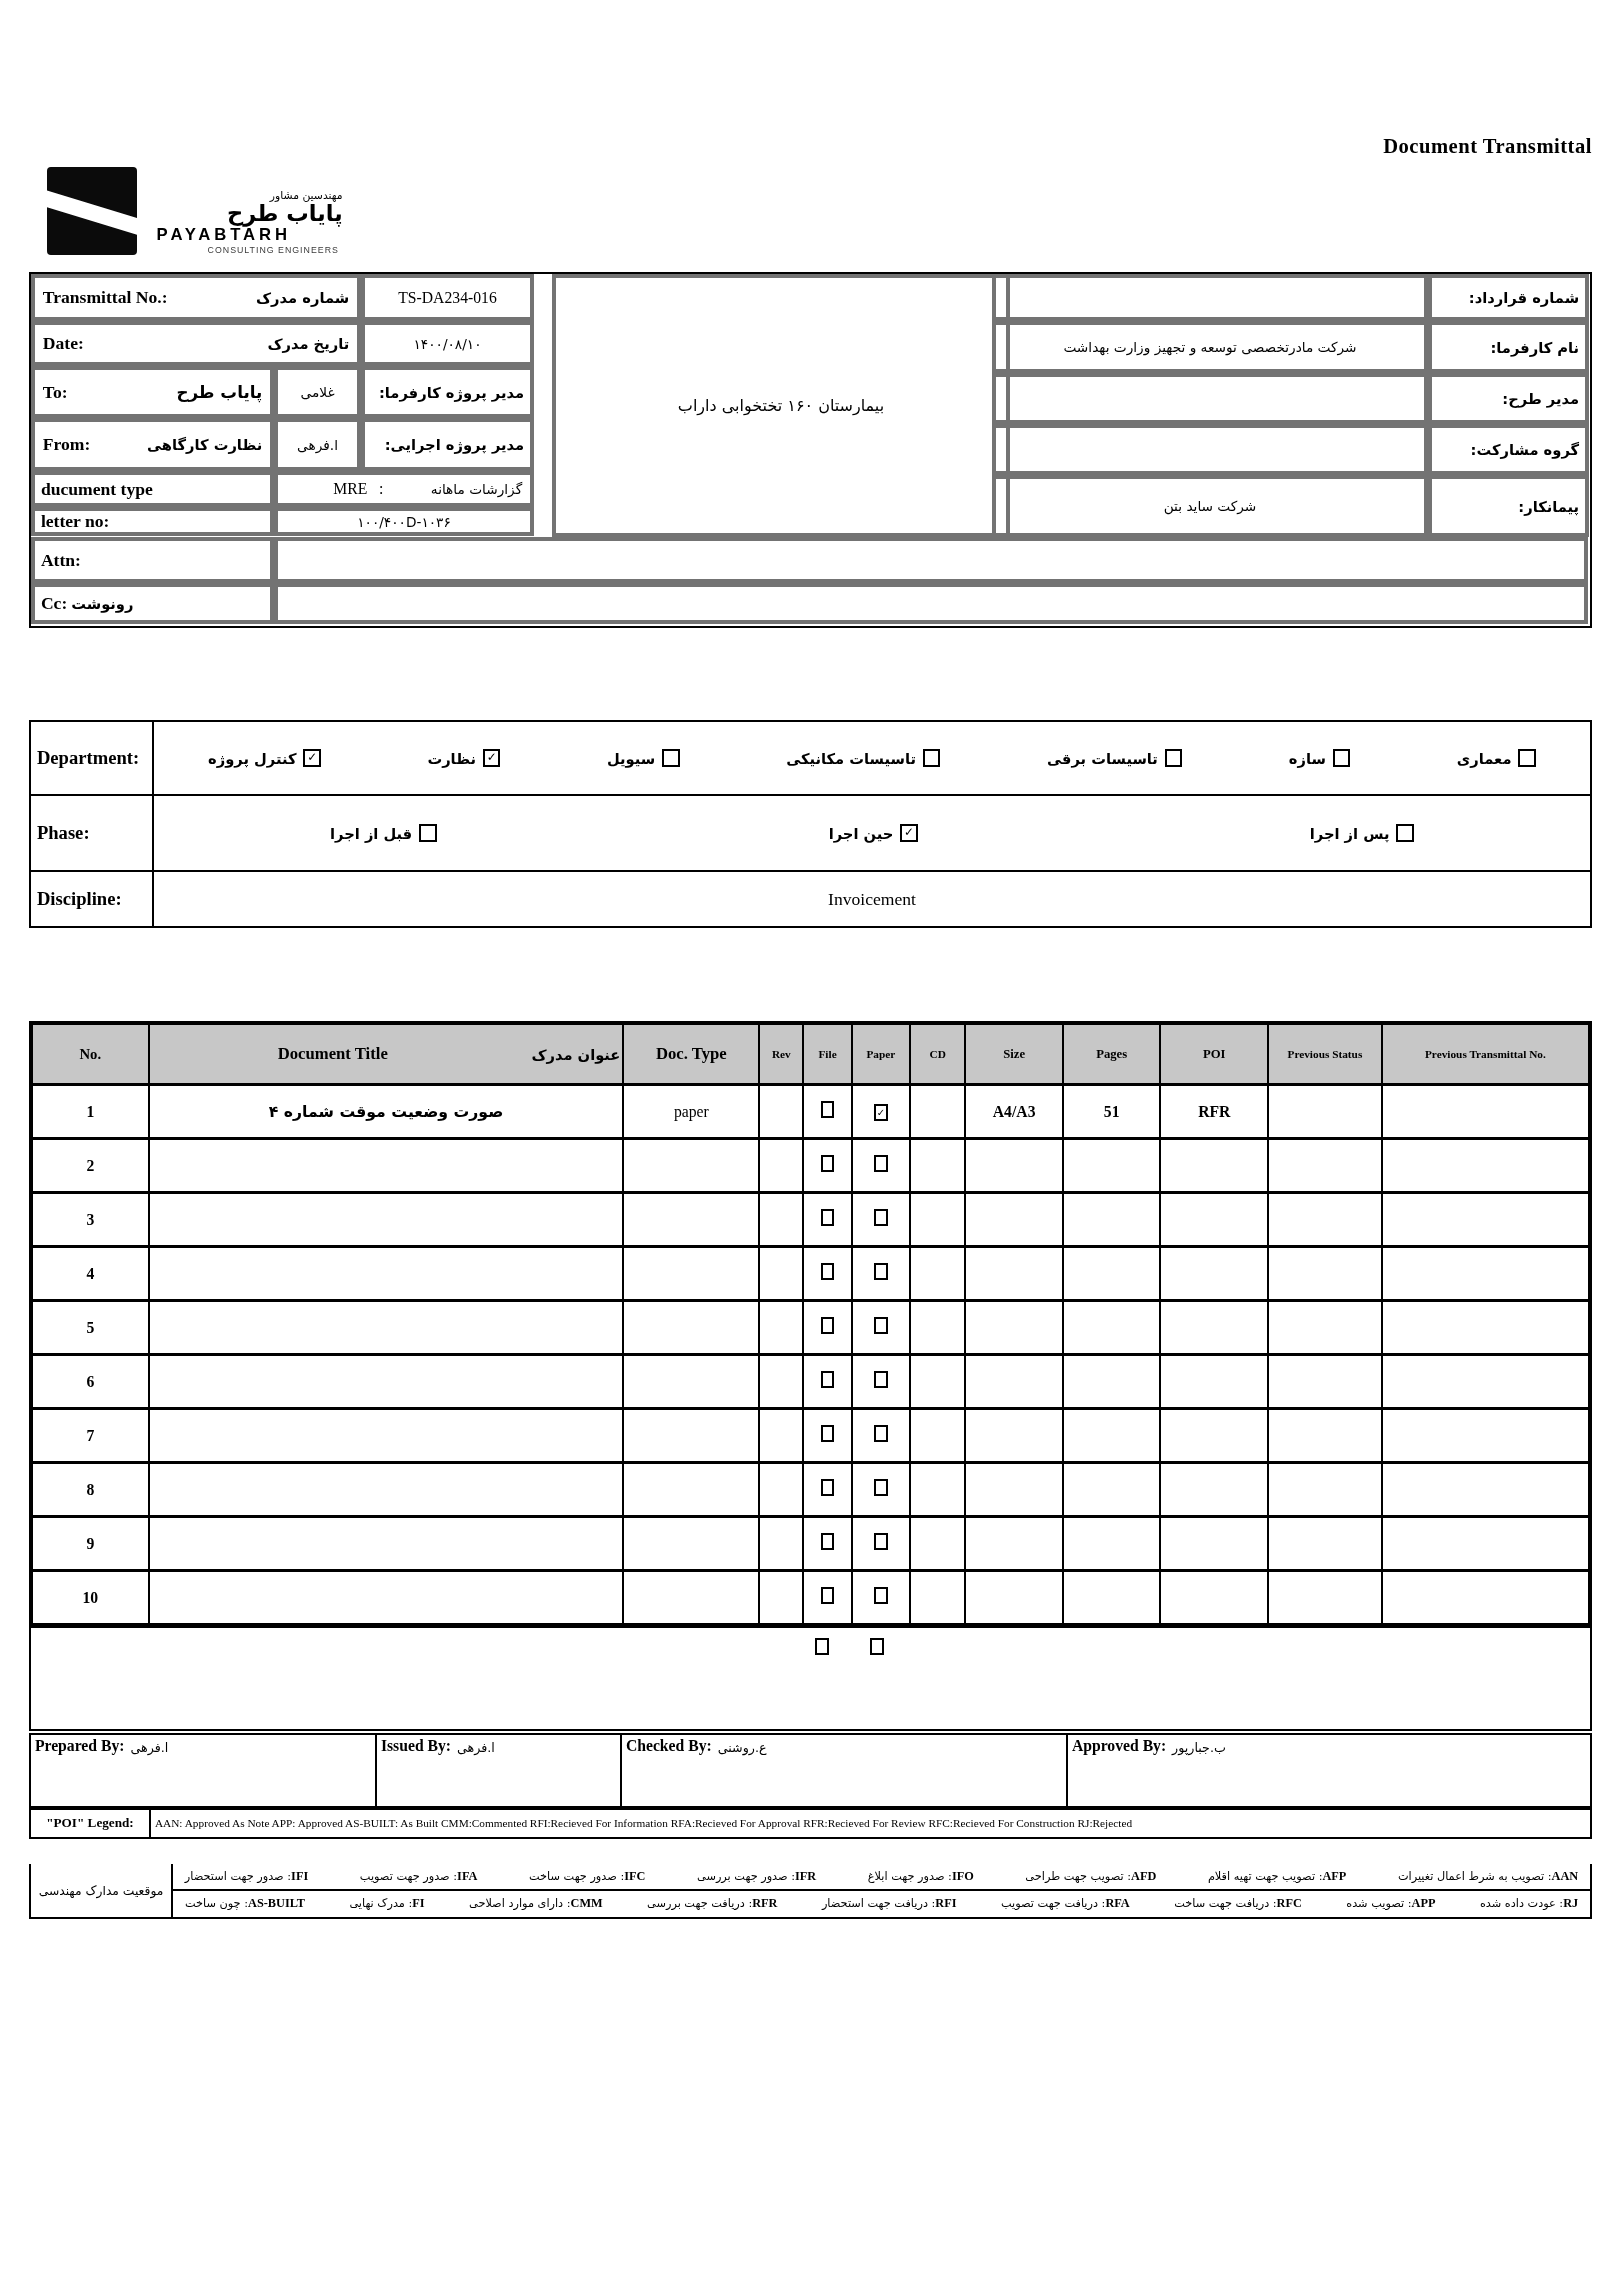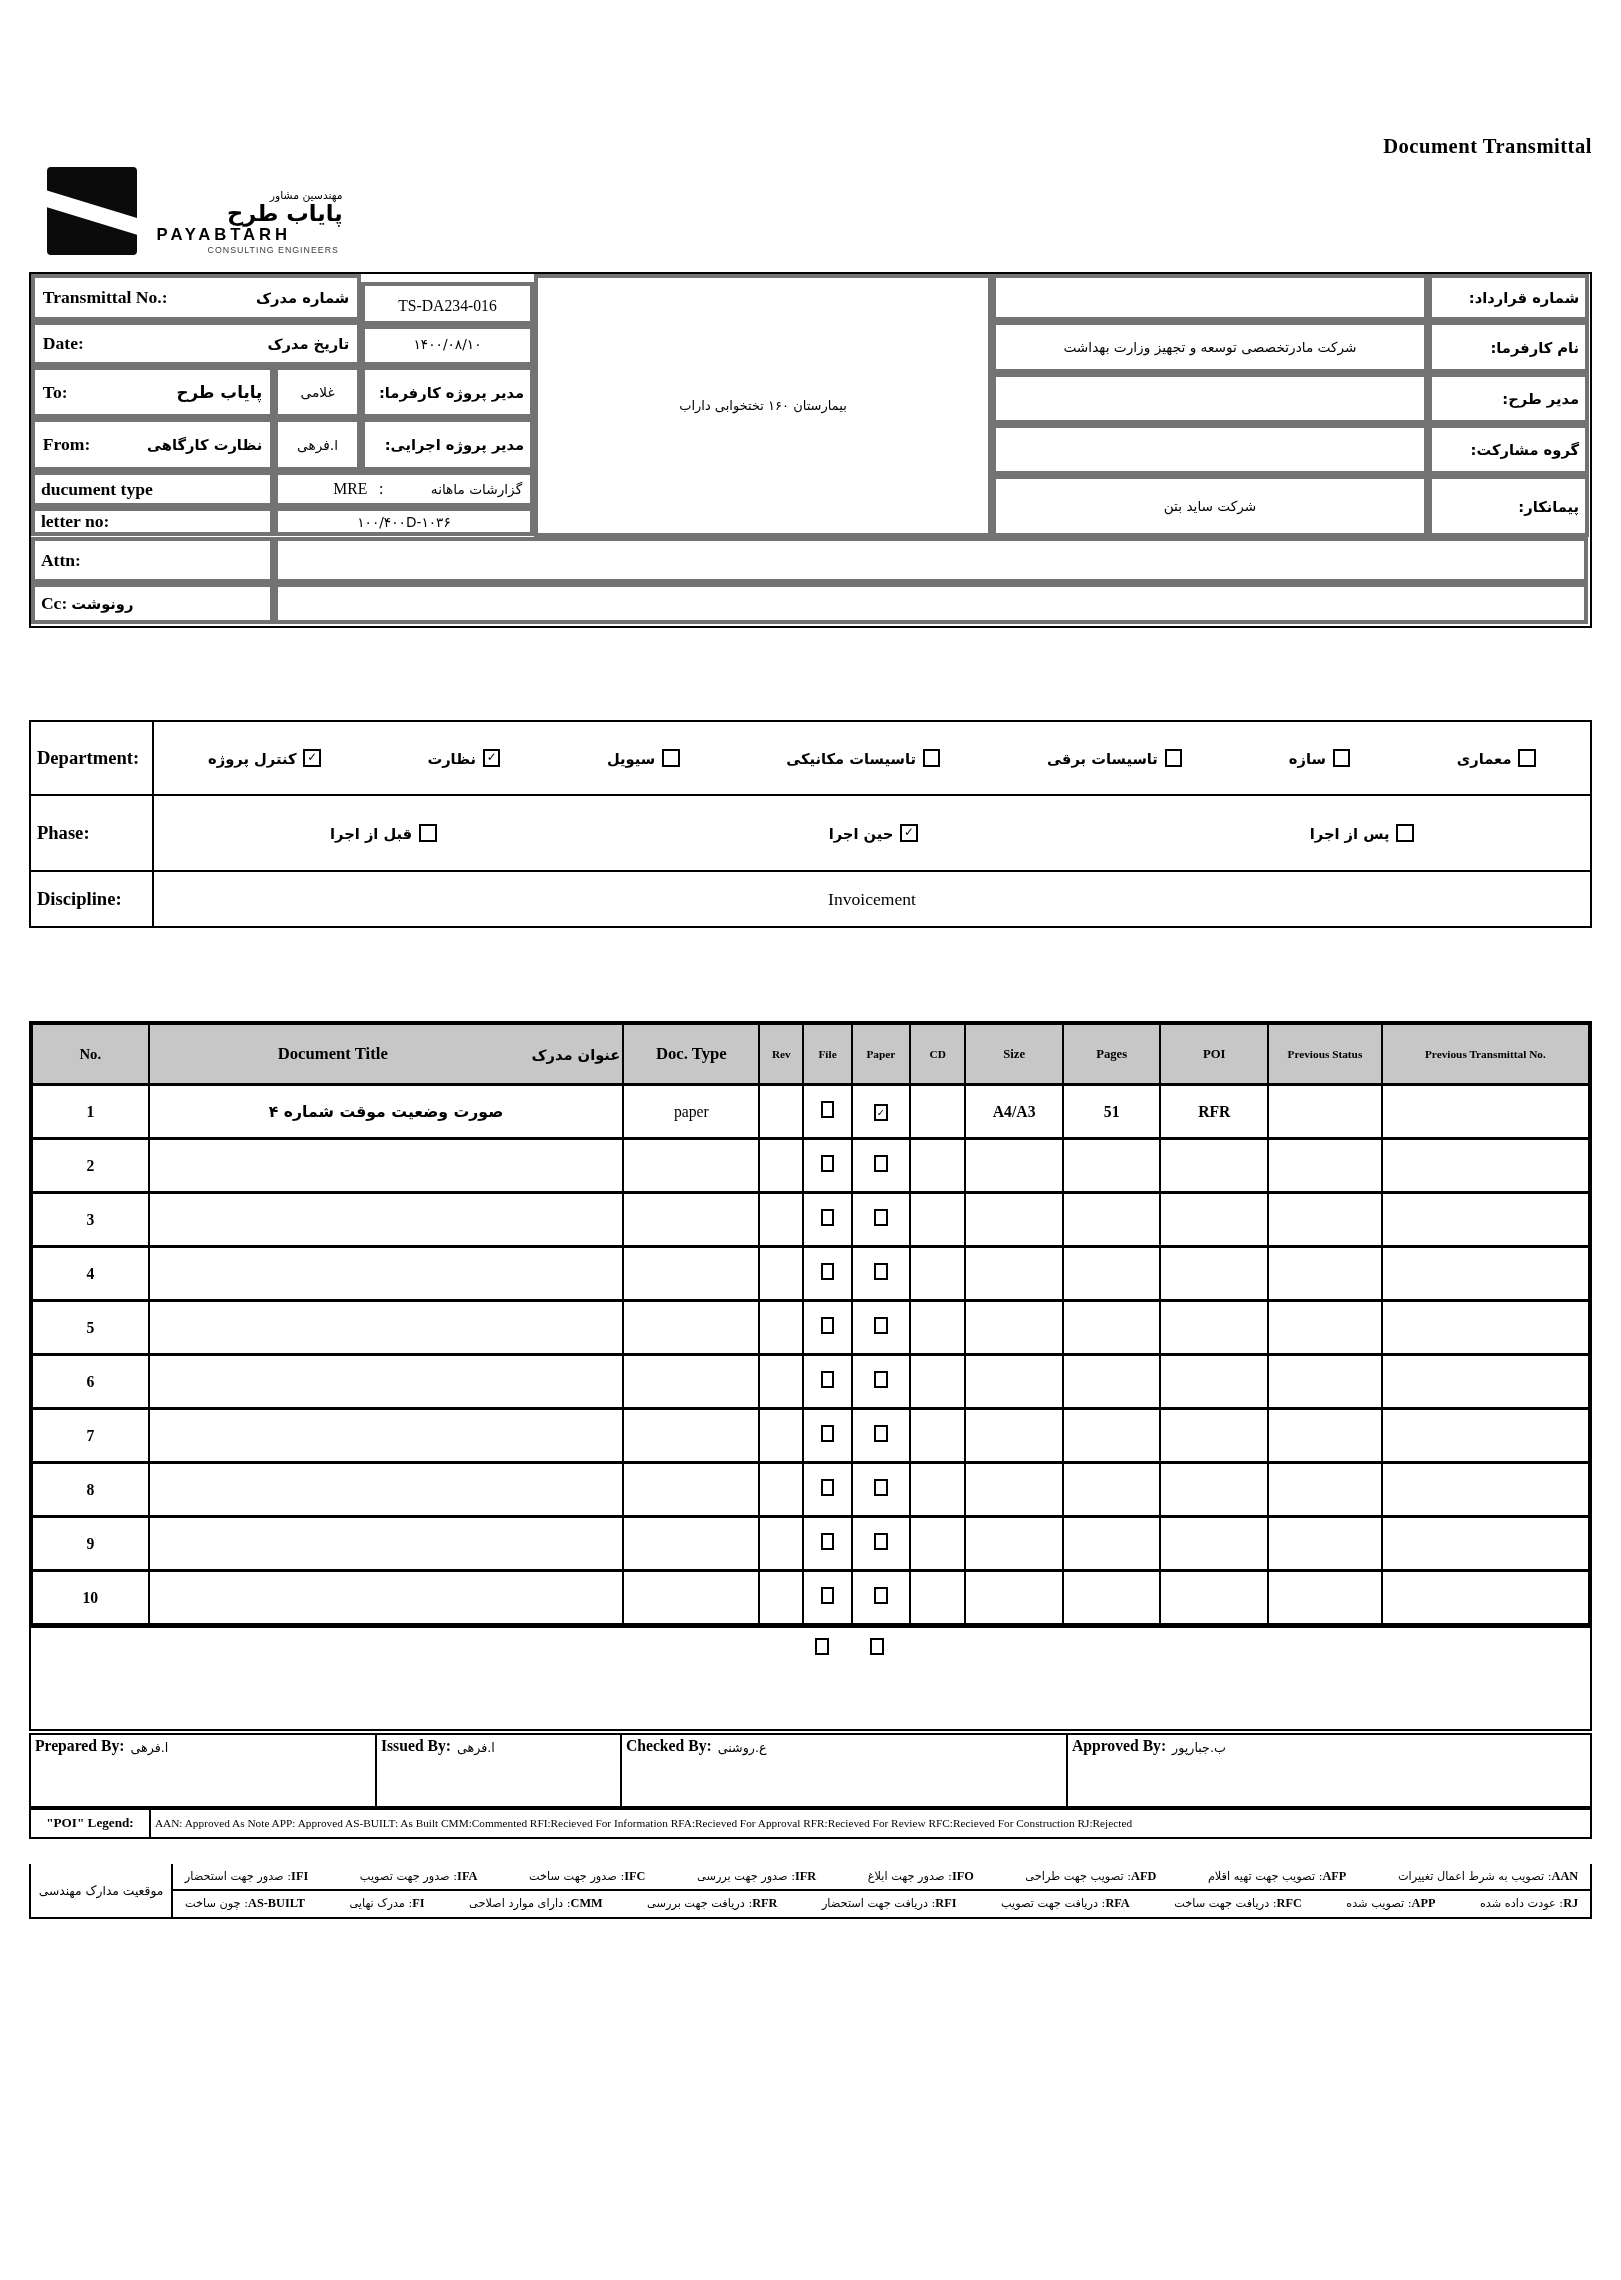--- a/index.html
+++ b/index.html
@@ -95,21 +95,21 @@
       <div class="logo-en-big">PAYABTARH</div>
       <div class="logo-en-small">CONSULTING ENGINEERS</div>
     </div>
   </div>
 
   <div class="info-table">
     <div class="cell between" style="left:0;top:0;width:330px;height:47px;">
       <span class="en-b">Transmittal No.:</span>
       <span class="fa-b">شماره مدرک</span>
     </div>
-    <div class="cell center val" style="left:330px;top:8px;width:173px;height:47px;text-align:center;">TS-DA234-016</div>
+    <div class="cell center val" style="left:330px;top:0;width:173px;height:47px;text-align:center;">TS-DA234-016</div>
     <div class="cell between" style="left:0;top:47px;width:330px;height:45px;">
       <span class="en-b">Date:</span>
       <span class="fa-b" style="padding-left:39px;">تاریخ مدرک</span>
     </div>
     <div class="cell center fa" style="left:330px;top:47px;width:173px;height:45px;direction:ltr;">۱۴۰۰/۰۸/۱۰</div>
     <div class="cell between" style="left:0;top:92px;width:243px;height:52px;">
       <span class="en-b">To:</span>
       <span class="fa-b" style="font-size:16.7px;">پایاب طرح</span>
     </div>
     <div class="cell center fa" style="left:243px;top:92px;width:87px;height:52px;">غلامی</div>
@@ -126,21 +126,21 @@
     <div class="cell between" style="left:243px;top:197px;width:260px;height:36px;">
       <span style="font-size:15.7px;flex:1;text-align:center;">
         <span>MRE</span>&nbsp;&nbsp;&nbsp;<span>:</span>
       </span>
       <span class="fa">گزارشات ماهانه</span>
     </div>
     <div class="cell" style="left:0;top:233px;width:243px;height:29px;padding-left:5.9px;">
       <span class="en-b">letter no:</span>
     </div>
     <div class="cell center" style="left:243px;top:233px;width:260px;height:29px;direction:ltr;font-family:'DejaVu Sans',sans-serif;font-size:13.7px;">۱۰۰/۴۰۰D-۱۰۳۶</div>
-    <div class="cell center fa" style="left:503px;top:0;width:458px;height:263px;font-size:13px;">بیمارستان ۱۶۰ تختخوابی داراب</div>
+    <div class="cell center fa" style="left:521px;top:0;width:458px;height:263px;font-size:16px;">بیمارستان ۱۶۰ تختخوابی داراب</div>
     <div class="cell center fa" style="left:961px;top:0;width:436px;height:47px;"></div>
     <div class="cell rightal fa-b" style="left:1397px;top:0;width:161px;height:47px;">شماره قرارداد:</div>
     <div class="cell center fa" style="left:961px;top:47px;width:436px;height:52px;">شرکت مادرتخصصی توسعه و تجهیز وزارت بهداشت</div>
     <div class="cell rightal fa-b" style="left:1397px;top:47px;width:161px;height:52px;">نام کارفرما:</div>
     <div class="cell center fa" style="left:961px;top:99px;width:436px;height:51px;"></div>
     <div class="cell rightal fa-b" style="left:1397px;top:99px;width:161px;height:51px;">مدیر طرح:</div>
     <div class="cell center fa" style="left:961px;top:150px;width:436px;height:51px;"></div>
     <div class="cell rightal fa-b" style="left:1397px;top:150px;width:161px;height:51px;">گروه مشارکت:</div>
     <div class="cell center fa" style="left:961px;top:201px;width:436px;height:62px;">شرکت ساید بتن</div>
     <div class="cell rightal fa-b" style="left:1397px;top:201px;width:161px;height:62px;">پیمانکار:</div>

